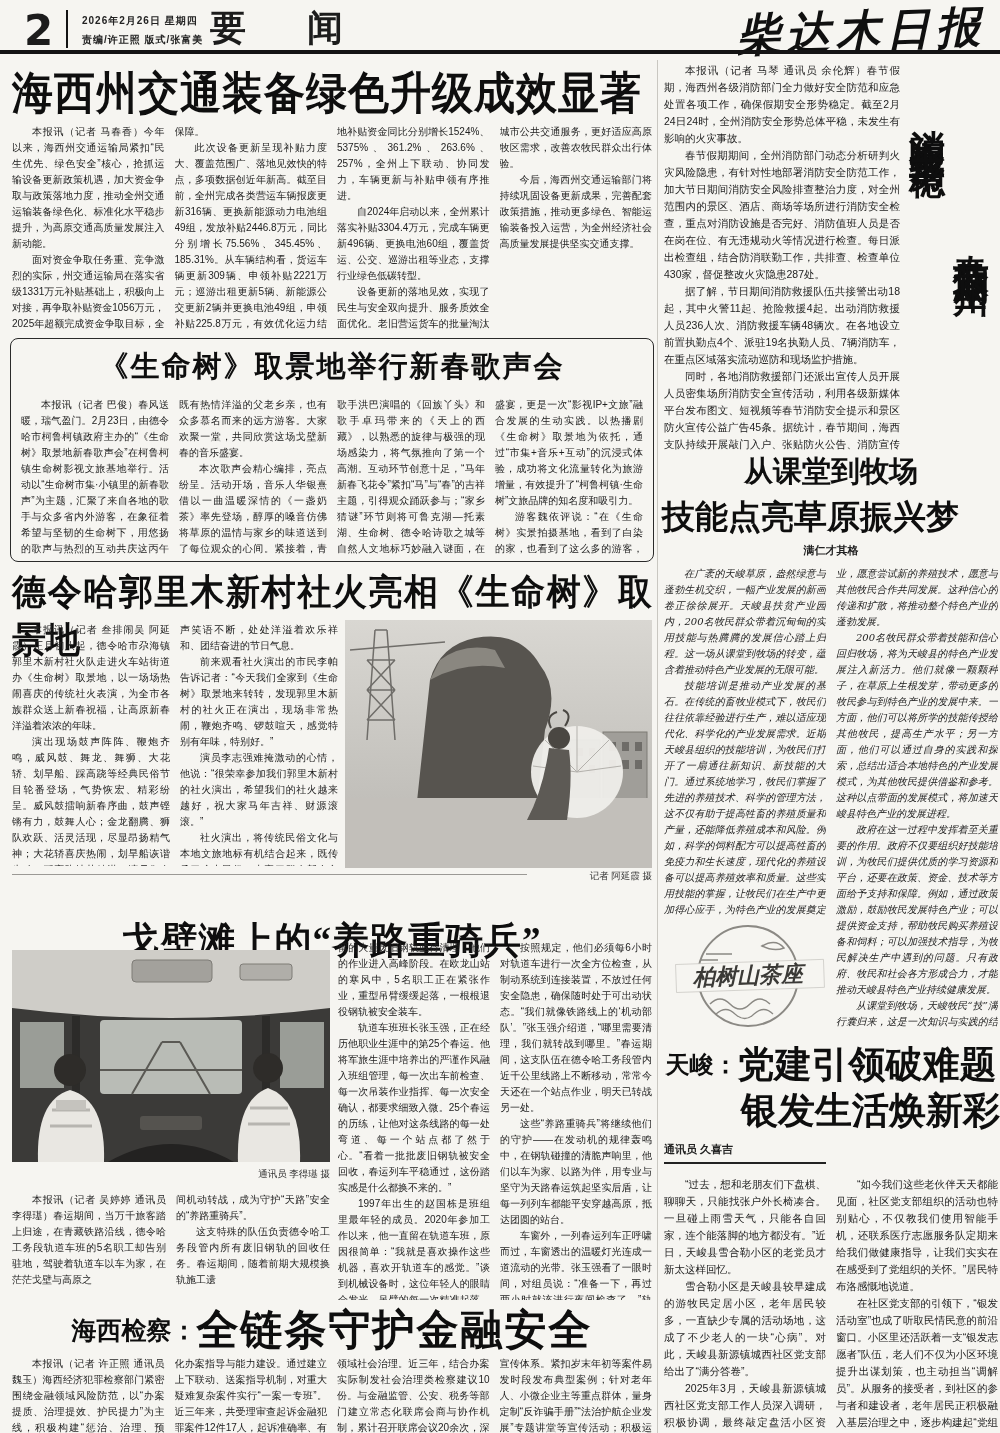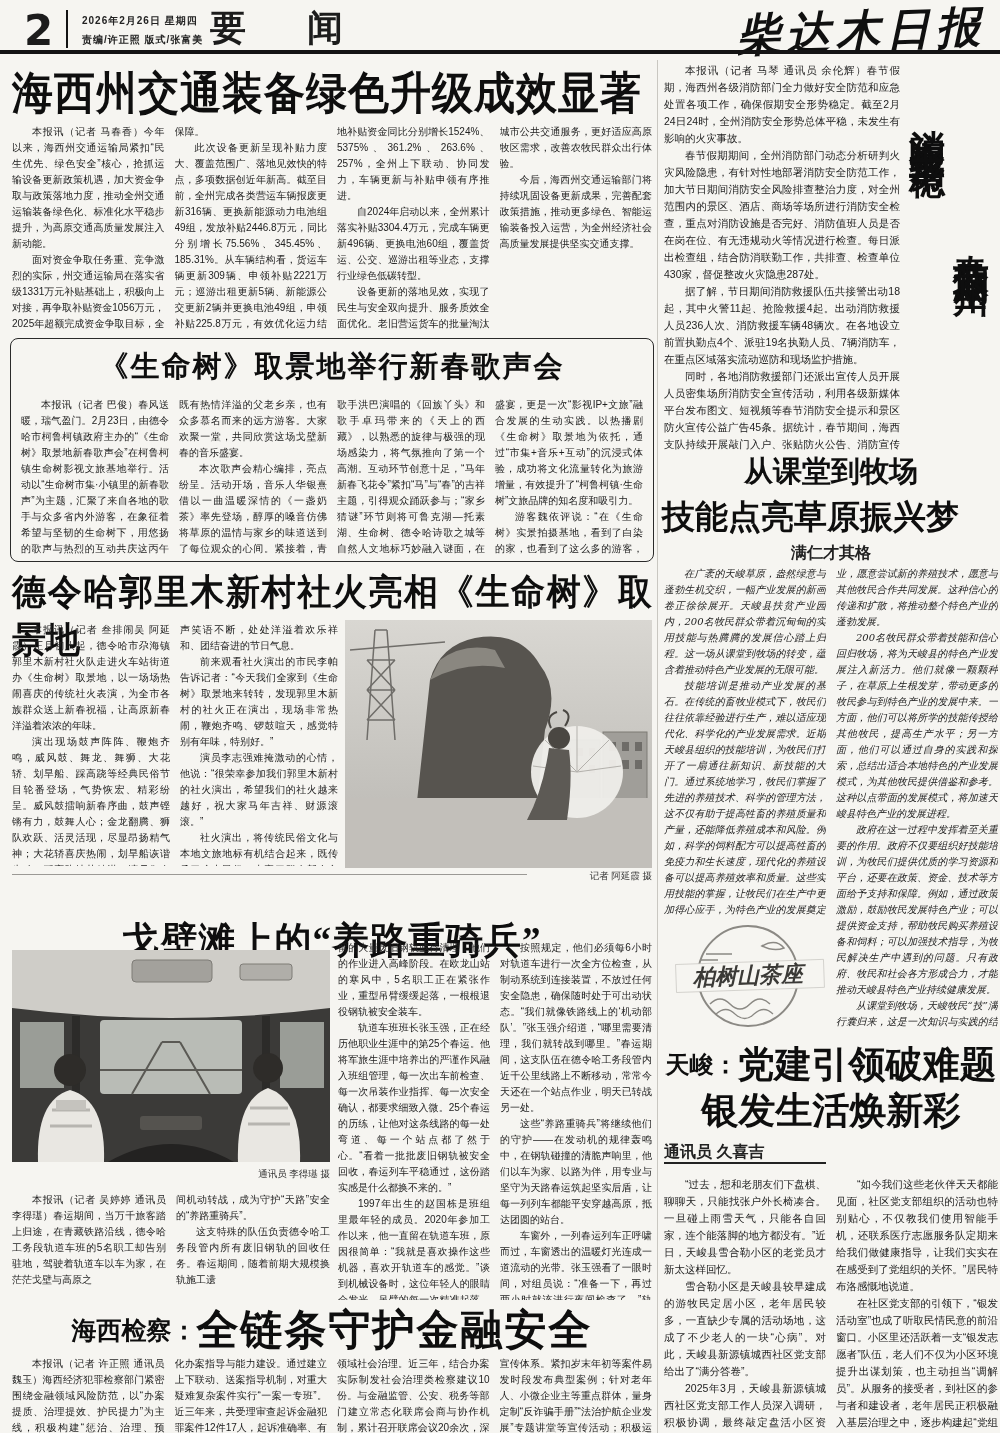--- a/index.html
+++ b/index.html
@@ -16,21 +16,21 @@
   .h-serif{font-family:"Liberation Serif",serif;font-weight:900;color:#0e0e0e;}
   .h-sans{font-family:"Liberation Sans",sans-serif;font-weight:900;color:#0e0e0e;}
   
   .body{font-size:10px;line-height:16px;color:#222;text-align:justify;overflow:hidden;}
   .body p{margin:0;text-indent:2em;}
   .body p.cont{text-indent:0;}
   .kaiti{font-family:"DejaVu Serif",serif;font-style:italic;}
   .cols{display:flex;gap:10px;}
   .cols>div{flex:1;overflow:hidden;}
   .caption{font-size:9.5px;color:#333;text-align:right;}
-  .byline{font-size:16px;font-weight:bold;color:#222;}
+  .byline{font-size:11px;font-weight:bold;color:#222;}
   .vert{writing-mode:vertical-rl;text-orientation:upright;font-weight:900;font-family:"Liberation Sans",sans-serif;color:#0e0e0e;}
   .vline{background:#c9c7c1;width:1px;}
   .hline{background:#9b9995;height:1px;}
   .boxed{border:1.5px solid #2a2a2a;border-radius:8px;}
   svg{display:block;}
 </style>
 </head>
 <body>
 
 <div class="paper">
@@ -255,21 +255,21 @@
   <div class="abs body kaiti" style="left:836px;top:566px;width:162px;height:466px;">
       <p class="cont">业，愿意尝试新的养殖技术，愿意与其他牧民合作共同发展。这种信心的传递和扩散，将推动整个特色产业的蓬勃发展。</p>
       <p>200名牧民群众带着技能和信心回归牧场，将为天峻县的特色产业发展注入新活力。他们就像一颗颗种子，在草原上生根发芽，带动更多的牧民参与到特色产业的发展中来。一方面，他们可以将所学的技能传授给其他牧民，提高生产水平；另一方面，他们可以通过自身的实践和探索，总结出适合本地特色的产业发展模式，为其他牧民提供借鉴和参考。这种以点带面的发展模式，将加速天峻县特色产业的发展进程。</p>
       <p>政府在这一过程中发挥着至关重要的作用。政府不仅要组织好技能培训，为牧民们提供优质的学习资源和平台，还要在政策、资金、技术等方面给予支持和保障。例如，通过政策激励，鼓励牧民发展特色产业；可以提供资金支持，帮助牧民购买养殖设备和饲料；可以加强技术指导，为牧民解决生产中遇到的问题。只有政府、牧民和社会各方形成合力，才能推动天峻县特色产业持续健康发展。</p>
       <p>从课堂到牧场，天峻牧民“技”满行囊归来，这是一次知识与实践的结合，更是一次信心与希望的传递。</p>
     </div>
 
   <div class="abs" style="left:662px;top:1040px;width:338px;text-align:center;">
     <span class="h-serif" style="font-size:24px;vertical-align:middle;">天峻：</span><span class="h-sans" style="font-size:37px;vertical-align:middle;">党建引领破难题</span>
   </div>
-  <div class="abs h-sans" style="left:662px;top:1086px;width:338px;text-align:center;font-size:37px;">银发生活焕新彩</div>
+  <div class="abs h-sans" style="left:662px;top:1086px;width:338px;text-align:right;font-size:37px;">银发生活焕新彩</div>
   <div class="abs byline" style="left:664px;top:1142px;">通讯员 久喜吉</div>
   <div class="abs" style="left:664px;top:1162px;width:162px;height:2px;background:#222;"></div>
   <div class="abs body" style="left:664px;top:1176px;width:162px;height:257px;font-size:10.5px;line-height:17px;">
       <p>“过去，想和老朋友们下盘棋、聊聊天，只能找张户外长椅凑合。一旦碰上雨雪天气，只能各自回家，连个能落脚的地方都没有。”近日，天峻县雪合勒小区的老党员才新太这样回忆。</p>
       <p>雪合勒小区是天峻县较早建成的游牧民定居小区，老年居民较多，一直缺少专属的活动场地，这成了不少老人的一块“心病”。对此，天峻县新源镇城西社区党支部给出了“满分答卷”。</p>
       <p>2025年3月，天峻县新源镇城西社区党支部工作人员深入调研，积极协调，最终敲定盘活小区资源、打造老年人专属“幸福空间”的解决方案。</p>
     </div>
   <div class="abs body" style="left:836px;top:1176px;width:162px;height:257px;font-size:10.5px;line-height:17px;">
       <p>“如今我们这些老伙伴天天都能见面，社区党支部组织的活动也特别贴心，不仅教我们使用智能手机，还联系医疗志愿服务队定期来给我们做健康指导，让我们实实在在感受到了党组织的关怀。”居民特布洛感慨地说道。</p>
       <p>在社区党支部的引领下，“银发活动室”也成了听取民情民意的前沿窗口。小区里还活跃着一支“银发志愿者”队伍，老人们不仅为小区环境提升出谋划策，也主动担当“调解员”。从服务的接受者，到社区的参与者和建设者，老年居民正积极融入基层治理之中，逐步构建起“党组织引领、党员带头、群众参与”的基层治理新格局，让社区生活更有温度、更富活力。</p>

